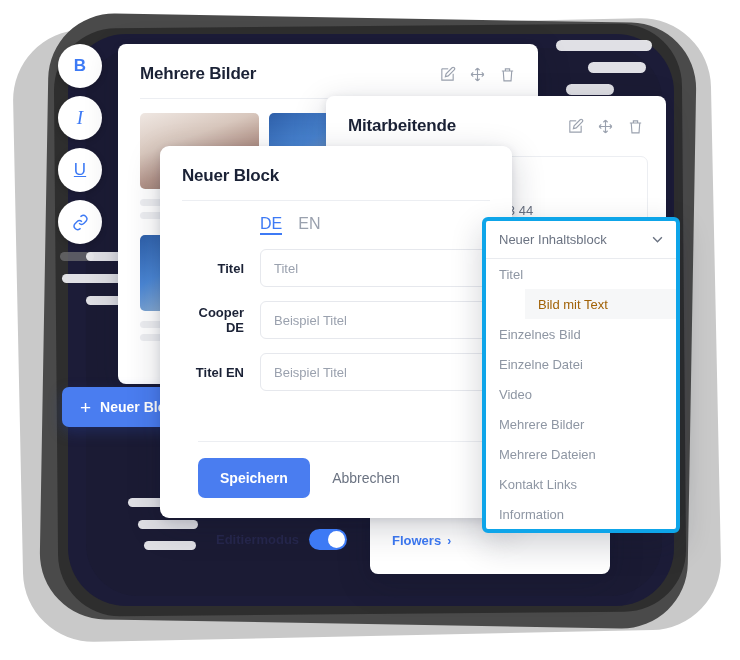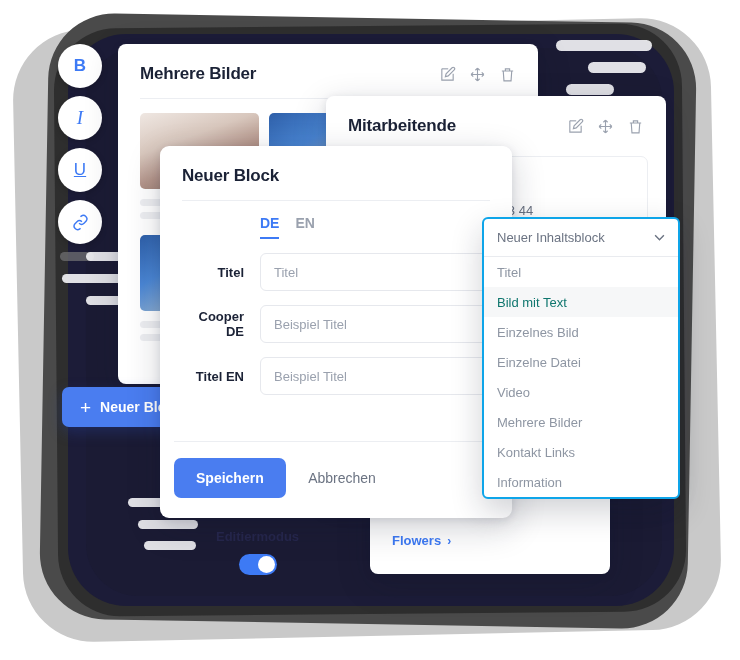--- a/index.html
+++ b/index.html
@@ -102,66 +102,66 @@
   .form-label {
     width: 78px; text-align: right; padding-right: 16px;
     font-size: 13px; font-weight: 700; color: #1b2236; flex: 0 0 78px;
   }
   .form-input {
     flex: 1; height: 38px; border: 1px solid #e6e8ed; border-radius: 6px;
     background: #fff; display: flex; align-items: center; padding: 0 13px;
     font-size: 13px; color: #9aa1ae;
   }
   .lang-tabs { display: flex; gap: 16px; margin: 14px 0 0 100px; }
-  .lang-tab { font-size: 14px; font-weight: 700; color: #9aa1ae; padding-bottom: 6px; }
+  .lang-tab { font-size: 16px; font-weight: 400; color: #9aa1ae; }
   .lang-tab.active { color: #3d7af5; border-bottom: 2px solid #3d7af5; }
-  .modal-foot { position: absolute; left: 0; right: 0; bottom: 0; padding: 16px 22px 20px 14px; }
+  .modal-foot { position: absolute; left: 0; right: 0; bottom: 0; padding: 16px 22px 20px 38px; }
   .modal-rule { height: 1px; background: #eceef2; margin: 0 0 16px 0; }
   .btn-primary {
     display: inline-flex; align-items: center; justify-content: center;
     height: 40px; padding: 0 22px; border-radius: 7px;
     background: #4a7df0; color: #fff; font-size: 14px; font-weight: 700;
   }
   .btn-link { font-size: 14px; color: #6b7382; margin-left: 18px; }
 
   
   #card-quick { left: 370px; top: 382px; width: 240px; height: 192px; }
   #card-quick .card-head { padding: 16px 22px 12px 22px; }
   .ql-list { padding: 12px 22px 0 22px; display: flex; flex-direction: column; gap: 15px; }
   .ql { font-size: 13px; font-weight: 700; color: #3d7af5; display: flex; align-items: center; gap: 6px; }
   .ql .chev { font-size: 12px; }
 
   
   #dropdown {
     position: absolute; left: 482px; top: 217px; width: 198px;
-    background: #fff; border: 2px solid #0ea5e9; border-radius: 6px;
+    background: #fff; border: 4px solid #0ea5e9; border-radius: 6px;
     box-shadow: 0 12px 32px rgba(20,24,46,.20);
     overflow: hidden;
   }
   .dd-field {
     height: 38px; display: flex; align-items: center; justify-content: space-between;
     padding: 0 13px; font-size: 13px; color: #6b7382;
     border-bottom: 1px solid #e9ebef;
   }
   .dd-caret { font-size: 10px; color: #6b7382; }
   .dd-item { height: 30px; display: flex; align-items: center; padding: 0 13px; font-size: 13px; color: #8e96a3; }
-  .dd-item.sel { background: #f6f7f8; color: #0f766e; }
+  .dd-item.sel { background: #f6f7f8; color: #a16207; margin-left: 39px; }
 
   
   #btn-neuer {
     position: absolute; left: 62px; top: 387px; height: 40px;
     display: flex; align-items: center; gap: 9px; padding: 0 18px;
     background: #4a7df0; color: #fff; border-radius: 7px;
     font-size: 14px; font-weight: 700; white-space: nowrap;
     box-shadow: 0 5px 14px rgba(40,70,160,.35);
   }
   #btn-neuer .plus { font-size: 19px; font-weight: 400; line-height: 1; }
 
   
-  #edit-toggle { position: absolute; left: 216px; top: 529px; display: flex; align-items: center; gap: 10px; flex-direction: column; }
+  #edit-toggle { position: absolute; left: 216px; top: 529px; display: flex; align-items: center; gap: 10px; }
   .tg-label { font-size: 13px; font-weight: 700; color: #24254a; }
   .tg-switch { width: 38px; height: 21px; border-radius: 11px; background: #3d7af5; position: relative; }
   .tg-knob { position: absolute; right: 2px; top: 2px; width: 17px; height: 17px; border-radius: 50%; background: #fff; }
 </style>
 </head>
 <body>
 
 <div id="stage">
 
   <div class="blob blob-outer"></div>
@@ -383,20 +383,21 @@
           </svg>
       </span>
     </div>
     <div>
       <div class="dd-item">Titel</div>
       <div class="dd-item sel">Bild mit Text</div>
       <div class="dd-item">Einzelnes Bild</div>
       <div class="dd-item">Einzelne Datei</div>
       <div class="dd-item">Video</div>
       <div class="dd-item">Mehrere Bilder</div>
+      <div class="dd-item">Mehrere Dateien</div>
       <div class="dd-item">Kontakt Links</div>
       <div class="dd-item">Information</div>
     </div>
   </div>
 
   <div id="edit-toggle">
     <span class="tg-label">Editiermodus</span>
     <span class="tg-switch">
         <span class="tg-knob"></span>
       </span>

